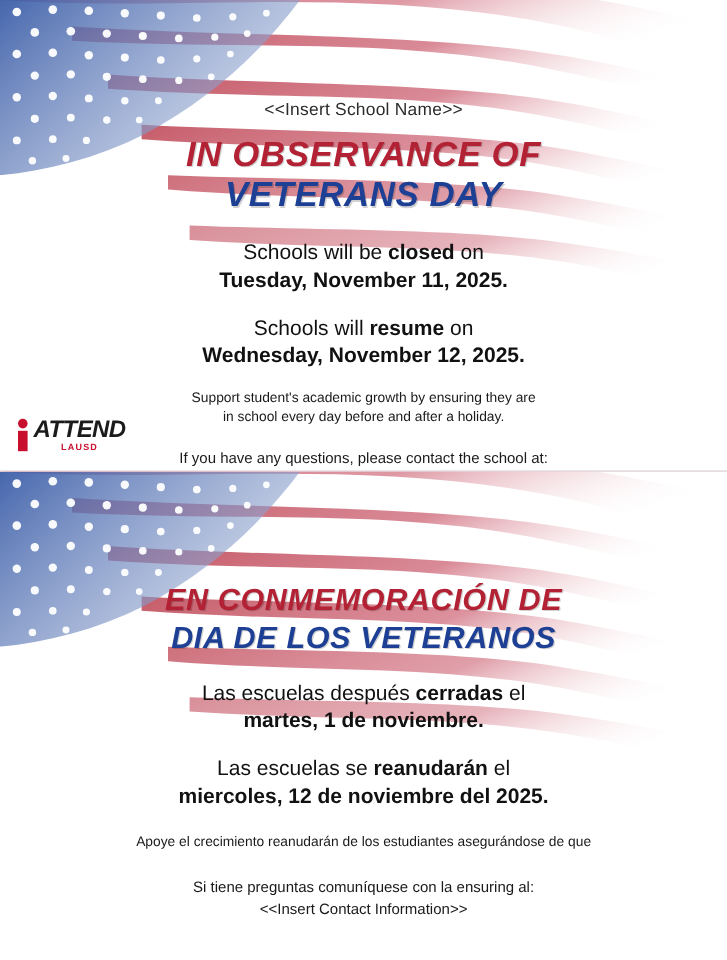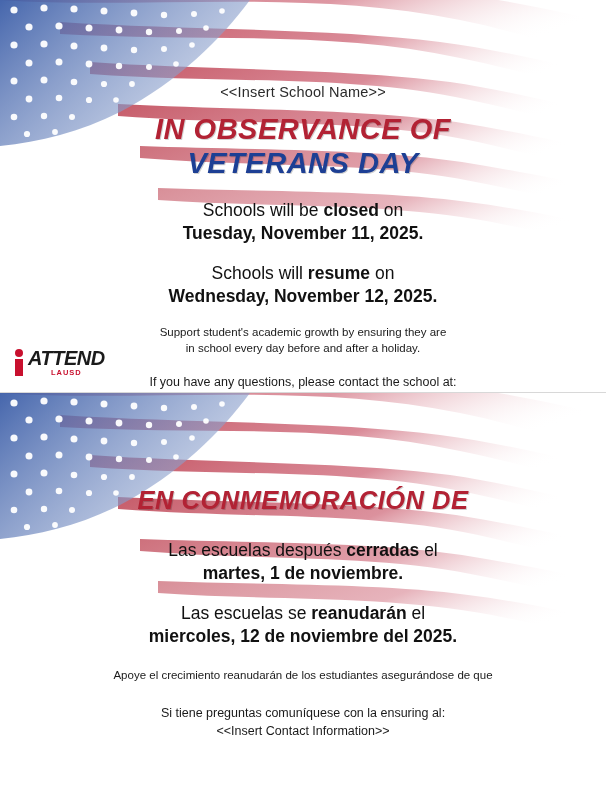--- a/index.html
+++ b/index.html
@@ -368,20 +368,21 @@
               <circle cx="55" cy="132" r="2.9"></circle>
           </g>
         </g>
       </svg>
     </div>
 
     <div class="content">
       <div style="height:94px"></div>
       <div class="head1 head1-es">EN CONMEMORACIÓN DE</div>
       <div style="height:5px"></div>
+      <div class="head2 head2-es">DIA DE LOS VETERANOS</div>
       <div class="sp-4"></div>
       <div class="line">
         <span>Las escuelas después </span><b>cerradas</b><span> el</span>
       </div>
       <div class="line"><b>martes, 1 de noviembre.</b></div>
       <div class="sp-3"></div>
       <div class="line">
         <span>Las escuelas se </span><b>reanudarán</b><span> el</span>
       </div>
       <div class="line"><b>miercoles, 12 de noviembre del 2025.</b></div>

